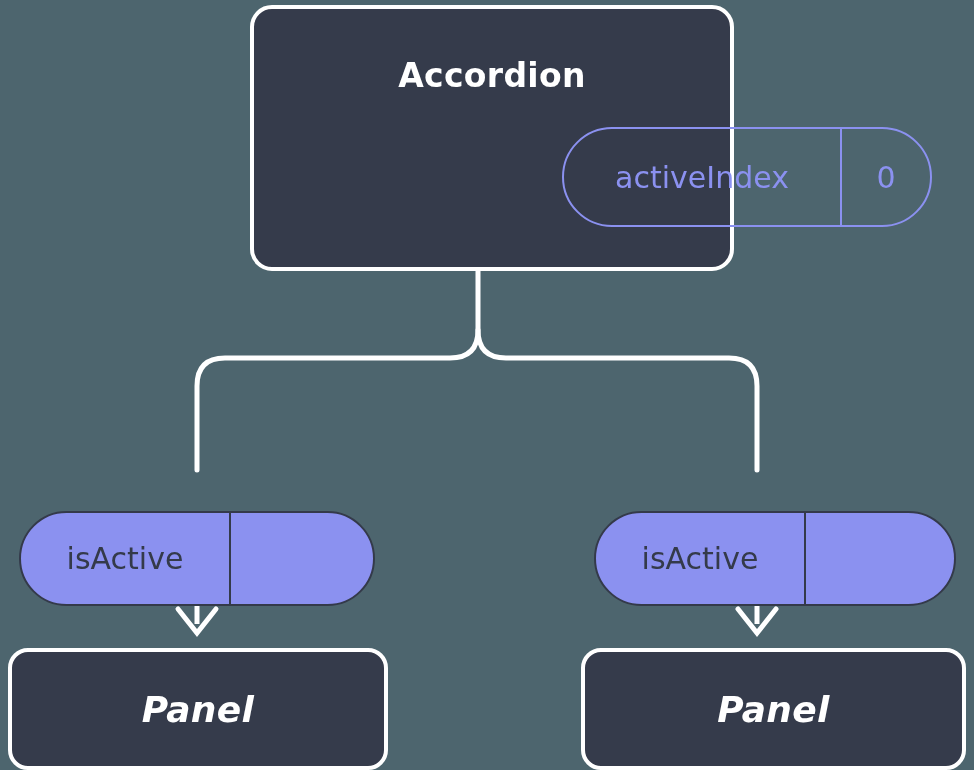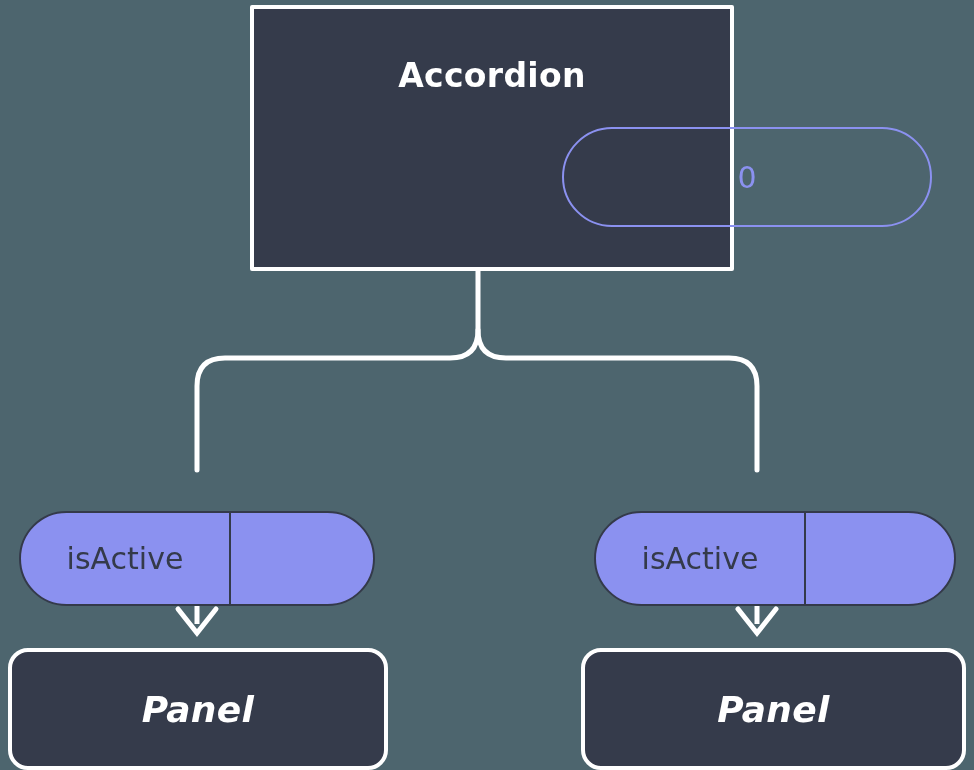--- a/index.html
+++ b/index.html
@@ -30,21 +30,21 @@
     pointer-events: none;
     z-index: 1;
   }
 
   
   .card {
     position: absolute;
     box-sizing: border-box;
     background: #353B4B;
     border: 4px solid #ffffff;
-    border-radius: 2px;
+    border-radius: 22px;
     z-index: 2;
   }
   #accordion-card {
     left: 250px;
     top: 5px;
     width: 484px;
     height: 266px;
   }
   #panel-card-left {
     left: 8px;
@@ -179,20 +179,21 @@
     <polyline points="178,609 197,633 216,609" fill="none" stroke="#ffffff" stroke-width="5" stroke-linecap="round" stroke-linejoin="miter"></polyline>
 
     <line x1="757" y1="565" x2="757" y2="624" stroke="#ffffff" stroke-width="5" stroke-linecap="butt"></line>
     <polyline points="738,609 757,633 776,609" fill="none" stroke="#ffffff" stroke-width="5" stroke-linecap="round" stroke-linejoin="miter"></polyline>
   </svg>
 
   <div class="card" id="accordion-card">
     <div class="card-title" id="accordion-title">Accordion</div>
 
     <div class="pill" id="state-pill-accordion">
+      <div class="pill-key">activeIndex</div>
       <div class="pill-val">0</div>
     </div>
   </div>
 
   <div class="pill pill-filled" id="state-pill-left">
     <div class="pill-key">isActive</div>
   </div>
 
   <div class="pill pill-filled" id="state-pill-right">
     <div class="pill-key">isActive</div>

